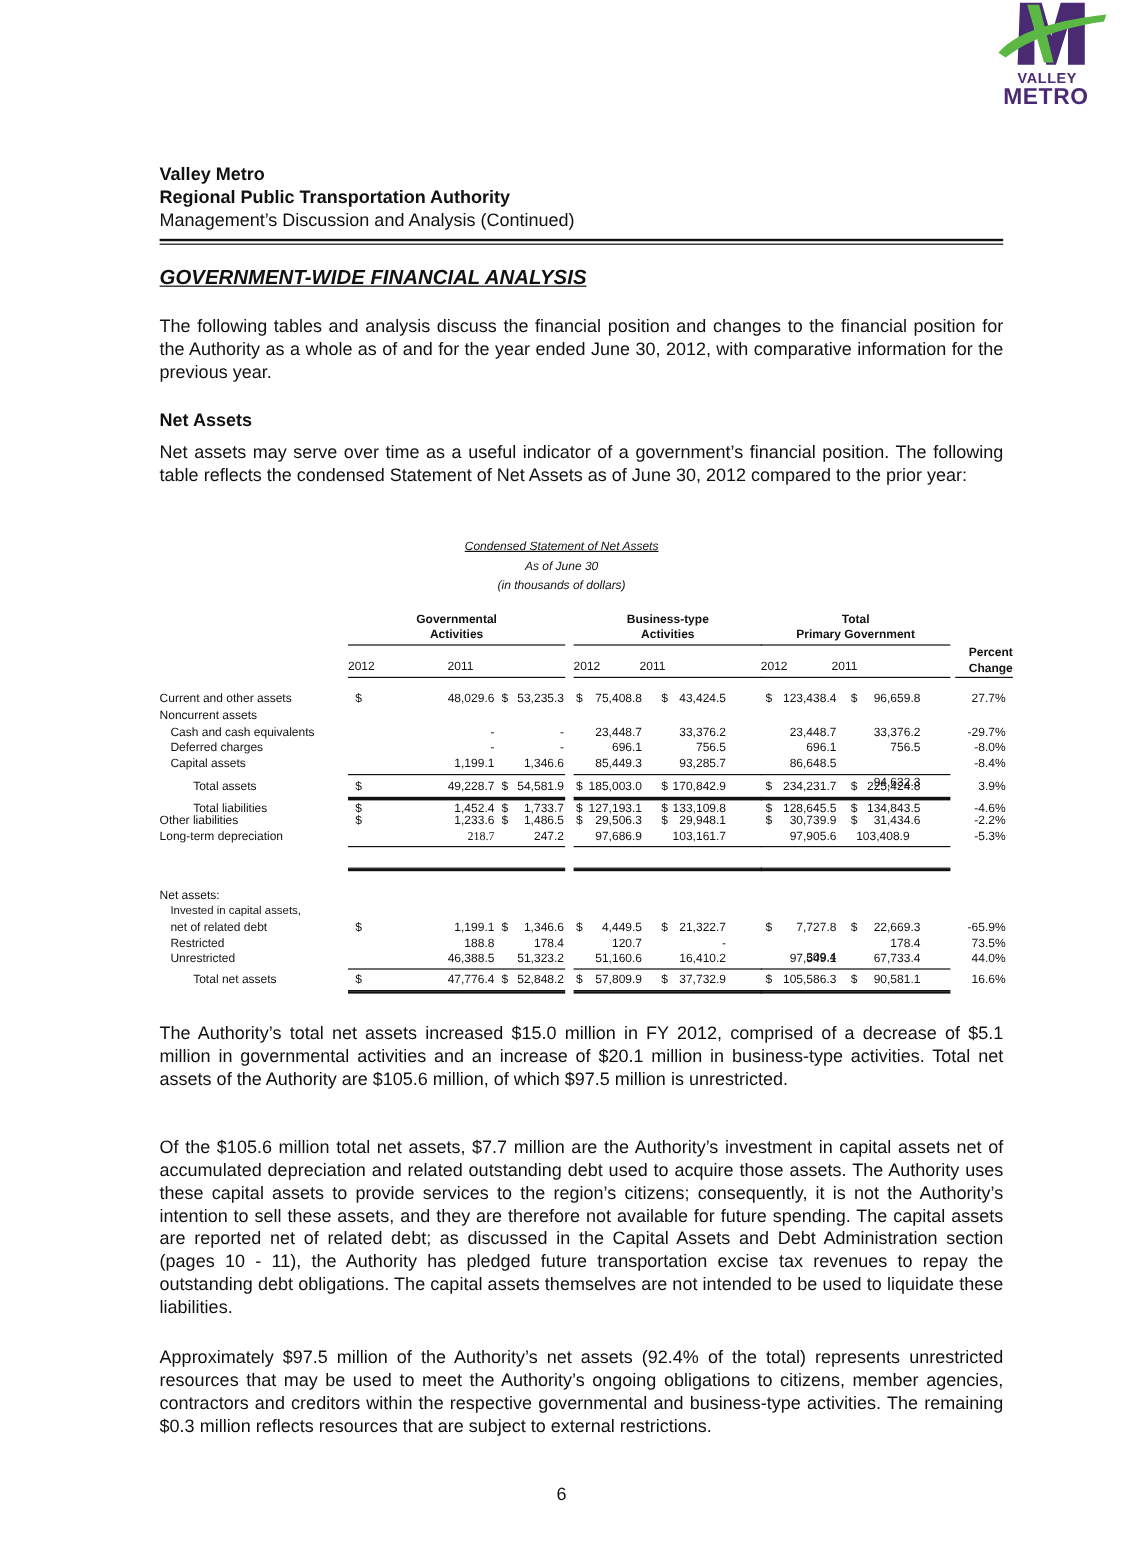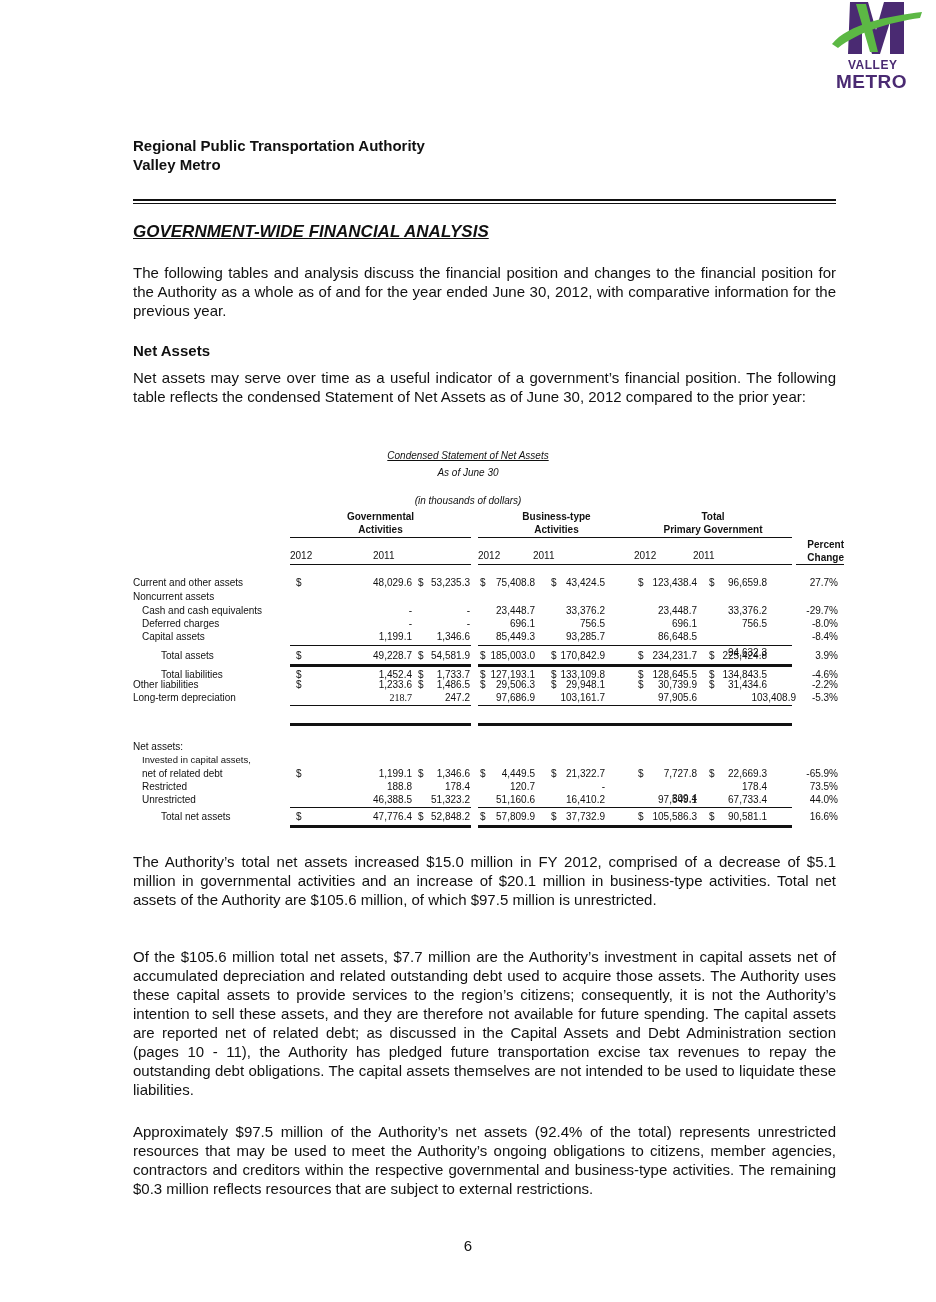--- a/index.html
+++ b/index.html
@@ -33,35 +33,36 @@
 
 <svg class="logo" viewBox="0 0 96 90">
   <polygon points="22,0 40,0 48,28 56,0 76,0 76,52 62,52 62,20 52,52 44,52 34,20 34,52 20,52" fill="#4a2a72"></polygon>
   <path d="M4,42 C20,22 60,14 94,10 L92,16 C62,20 30,30 10,46 Z" fill="#5cb844"></path>
   <polygon points="28,2 38,2 50,50 42,50" fill="#5cb844"></polygon>
 </svg>
 <div class="logo-text1">VALLEY</div>
 <div class="logo-text2">METRO</div>
 
 <div class="hdr">
+  <div class="b">Valley Metro</div>
   <div class="b">Regional Public Transportation Authority</div>
-  <div class="b">Valley Metro</div>
+  <div>Management’s Discussion and Analysis (Continued)</div>
 </div>
 <div class="hdr-rule1"></div>
 <div class="hdr-rule2"></div>
 
 <div class="section-title">GOVERNMENT-WIDE FINANCIAL ANALYSIS</div>
 
 <div class="para" style="top:263px;">The following tables and analysis discuss the financial position and changes to the financial position for the Authority as a whole as of and for the year ended June 30, 2012, with comparative information for the previous year.</div>
 <div class="subhead" style="top:342px;">Net Assets</div>
 <div class="para" style="top:368px;">Net assets may serve over time as a useful indicator of a government’s financial position. The following table reflects the condensed Statement of Net Assets as of June 30, 2012 compared to the prior year:</div>
 
 <div class="tcap" style="top:450px; text-decoration: underline;">Condensed Statement of Net Assets</div>
 <div class="tcap" style="top:467px;">As of June 30</div>
-<div class="tcap" style="top:483px;margin-top:12px;">(in thousands of dollars)</div>
+<div class="tcap" style="top:483px;">(in thousands of dollars)</div>
 
 <div class="tbl">
 
   <div class="colhead" style="left:157px; width:181px; top:2px;">
     <div>Governmental</div>
       <div>Activities</div>
   </div>
   <div class="hline" style="left:157px; width:181px; top:29px;"></div>
   <div class="colhead" style="left:345px; width:157px; top:2px;">
     <div>Business-type</div>
@@ -180,21 +181,21 @@
     <span class="num" style="left:585px; width:49px;">31,434.6</span>
     <span class="pct">-2.2%</span>
   </div>
   <div class="row" style="top:692px;">
     <span class="lbl">Long-term depreciation</span>
     <span class="num" style="left:200px; width:79px;font-family:Liberation Serif, serif;">218.7</span>
     <span class="num" style="left:290px; width:47px;">247.2</span>
     <span class="num" style="left:355px; width:47px;">97,686.9</span>
     <span class="num" style="left:425px; width:47px;">103,161.7</span>
     <span class="num" style="left:515px; width:49px;">97,905.6</span>
-    <span class="num" style="left:614px; width:49px;">103,408.9</span>
+    <span class="num" style="left:576px; width:49px;">103,408.9</span>
     <span class="pct">-5.3%</span>
   </div>
   <div class="uline" style="top:705px; left:157px; width:181px;"></div>
   <div class="uline" style="top:705px; left:345px; width:157px;"></div>
   <div class="uline" style="top:705px; left:501px; width:158px;"></div>
   <div class="row" style="top:669px;">
     <span class="lbl" style="left:28px;">Total liabilities</span>
     <span class="ds" style="left:163px;">$</span>
     <span class="num" style="left:200px; width:79px;">1,452.4</span>
     <span class="ds" style="left:285px;">$</span>

